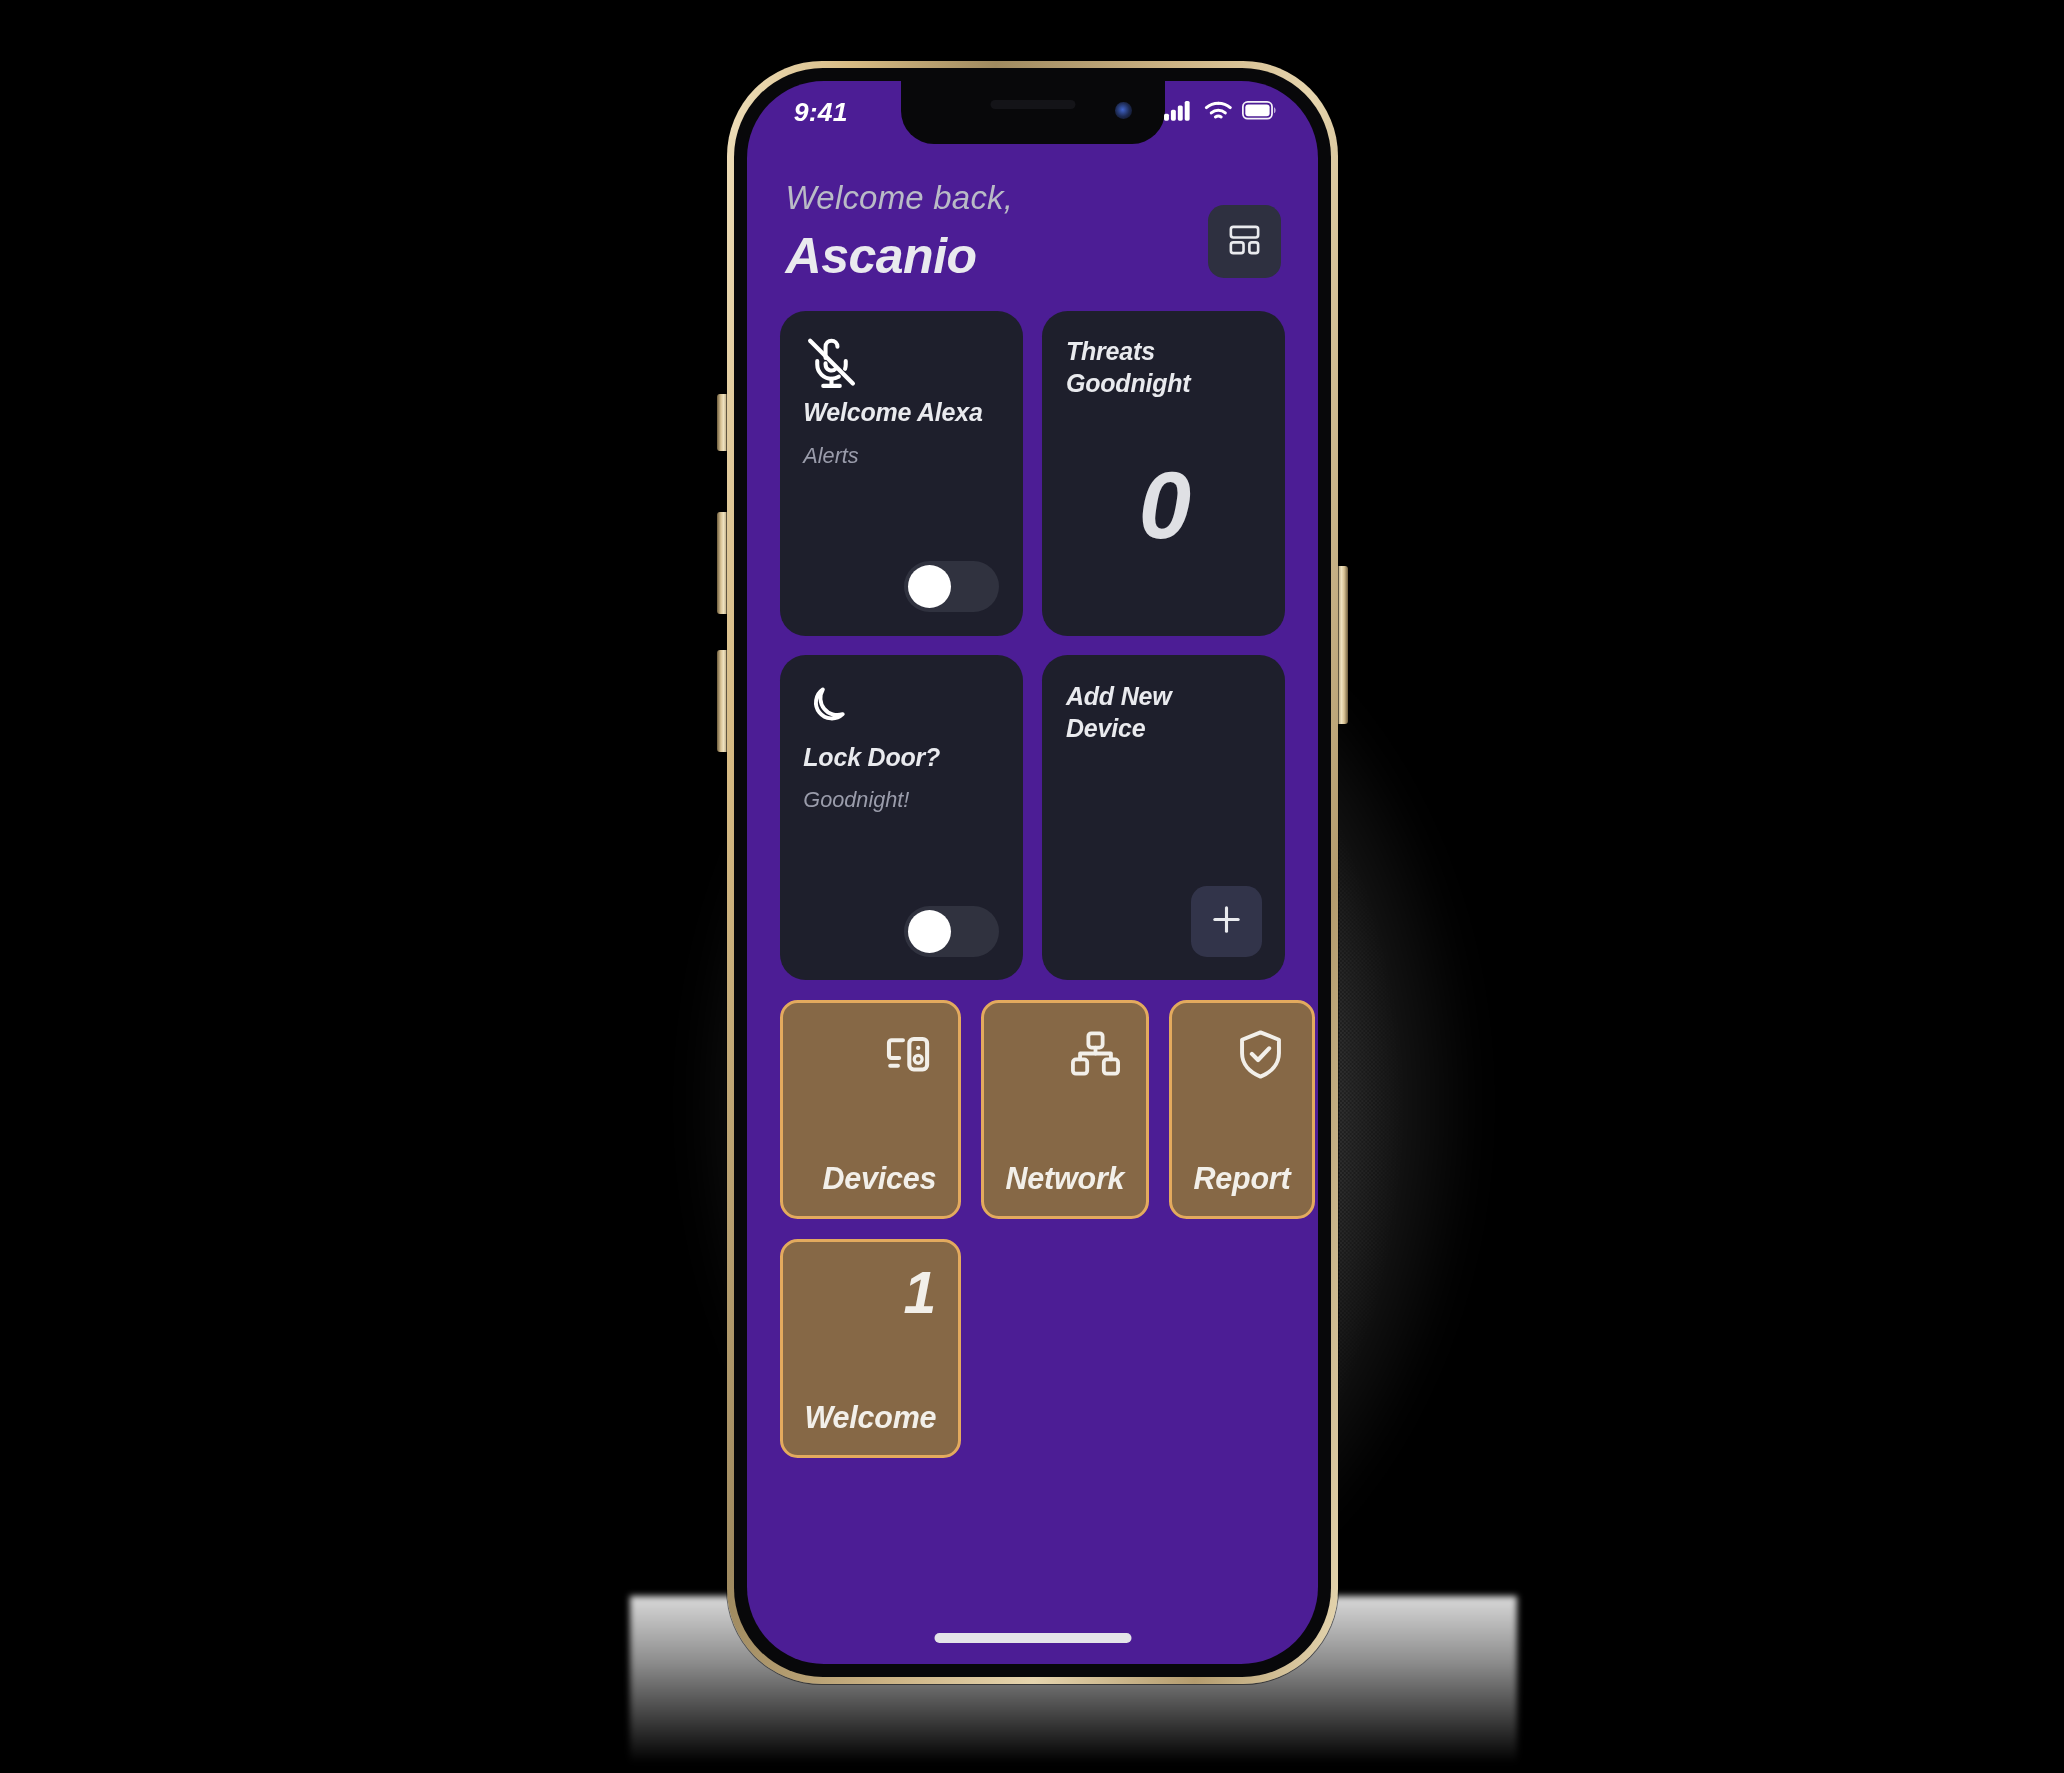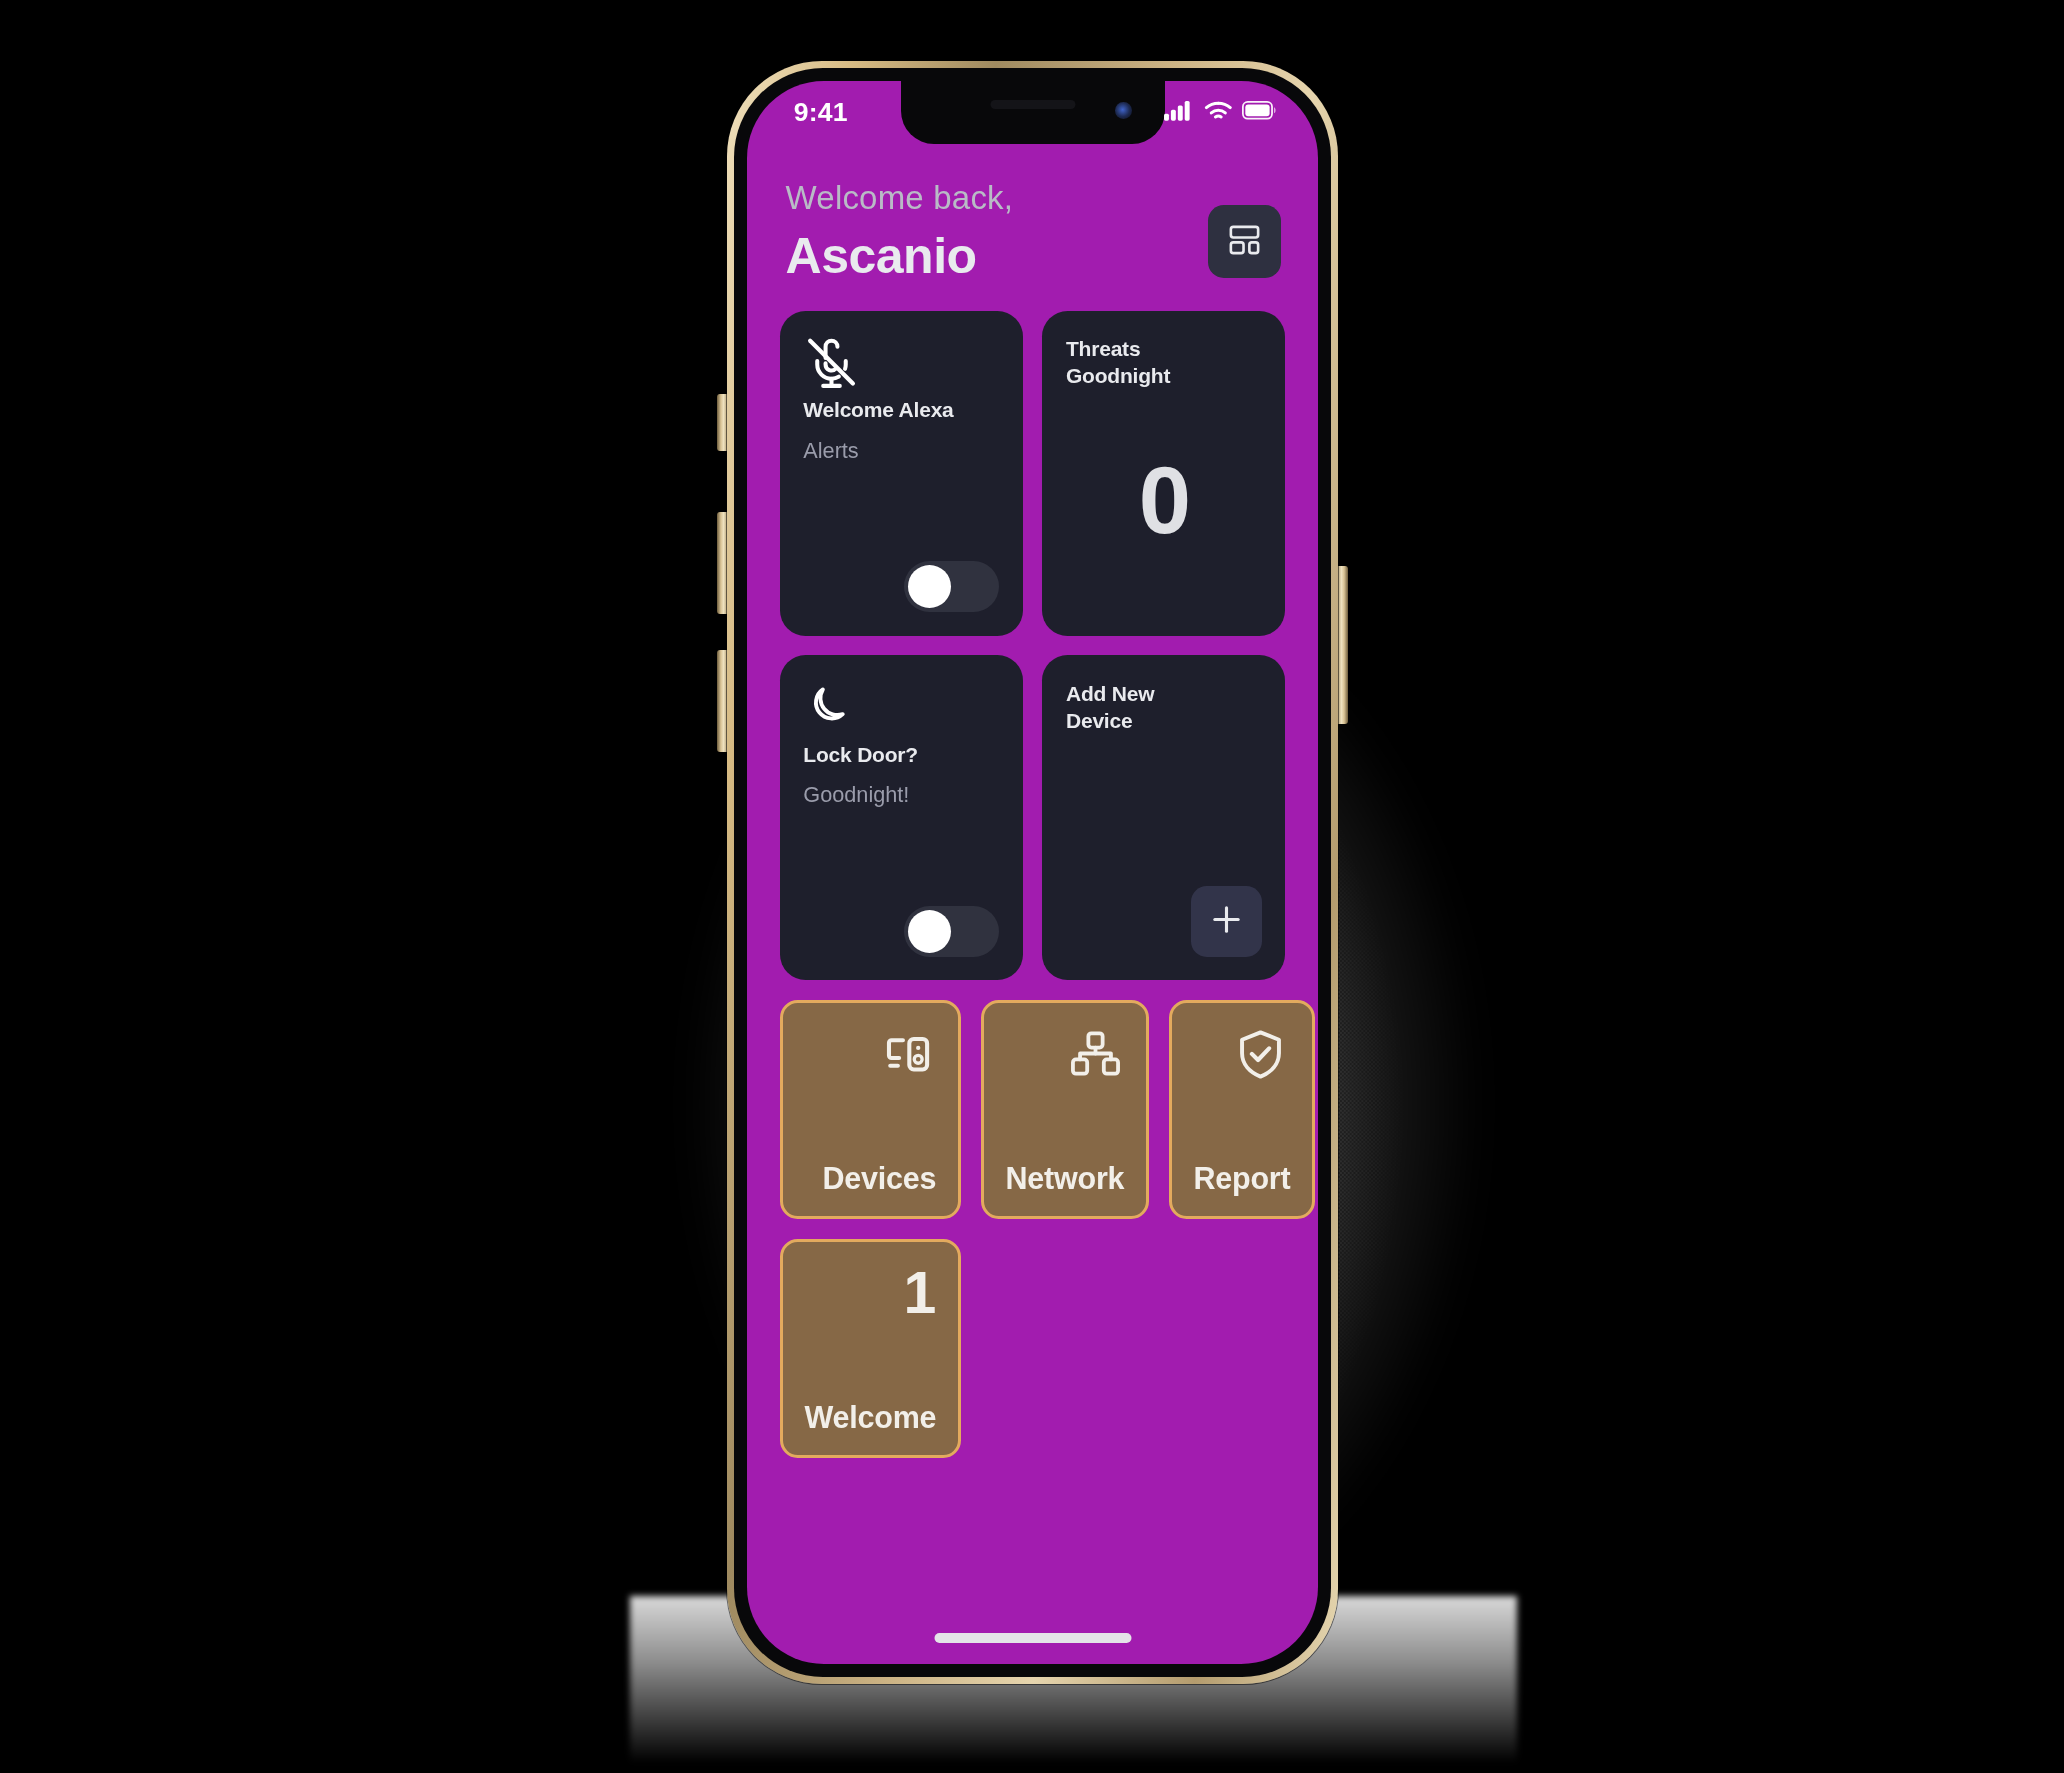--- a/index.html
+++ b/index.html
@@ -51,22 +51,23 @@
   .phone-inner {
     width:100%; height:100%;
     border-radius:89px;
     background:#08080a;
     padding:12.8px;
   }
   .screen {
     position:relative;
     width:100%; height:100%;
     border-radius:77px;
-    background:#a21caf;
+    background:#4c1d95;
     overflow:hidden;
+    font-style:italic;
   }
 
   
   .btn-side {
     position:absolute; background:linear-gradient(90deg,#6d5c3c,#d9c395 35%,#efe2c0 60%,#a58f63);
     border-radius:3px 0 0 3px;
     box-shadow:-1px 0 1px rgba(0,0,0,0.4);
   }
   .mute-btn   { left:717px; top:394px;  width:10.8px; height:57px; }
   .vol-up     { left:717px; top:512px;  width:10.8px; height:102px; }
@@ -120,21 +121,21 @@
   }
 
   
   .grid { display:grid; grid-template-columns:1fr 1fr; gap:19.7px; margin-top:25.6px; }
 
   .card {
     background:#1e1f2c; border-radius:25.6px; padding:25.6px 23.6px 23.6px 23.6px;
     min-height:325px; display:flex; flex-direction:column;
   }
   .card .icon-slot { height:61px; }
-  .card-title { font-size:21px; font-weight:700; color:#e9eaee; line-height:1.26; letter-spacing:-0.2px; }
+  .card-title { font-size:25px; font-weight:700; color:#e9eaee; line-height:1.26; letter-spacing:-0.2px; }
   .card-sub { font-size:21.7px; color:#9a9cab; margin-top:13.8px; }
   .card-spacer { flex:1; }
   .card-foot { display:flex; justify-content:flex-end; }
 
   .toggle {
     width:95px; height:51px; border-radius:25.6px; background:#30323f;
     display:flex; align-items:center; padding:3.9px; cursor:pointer;
   }
   .toggle .knob { width:43px; height:43px; border-radius:50%; background:#ffffff; }
 

